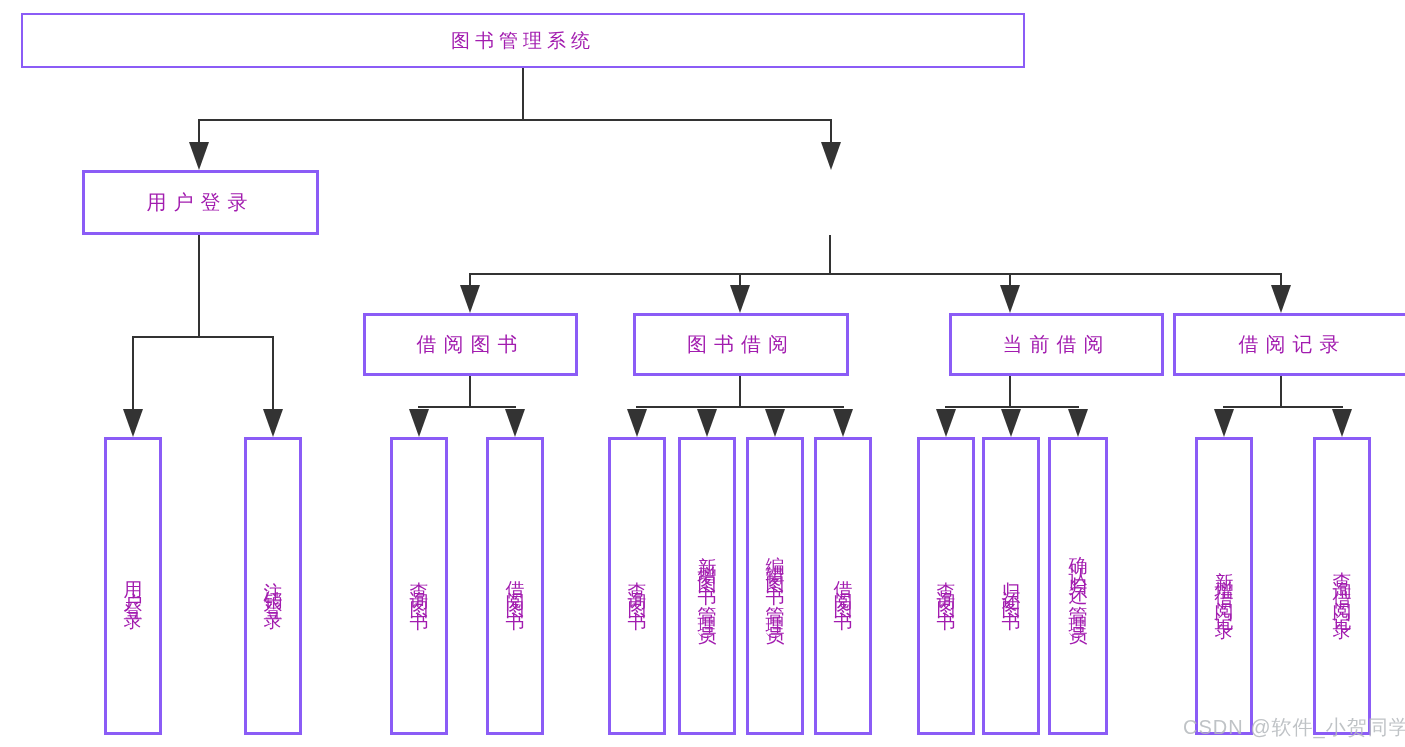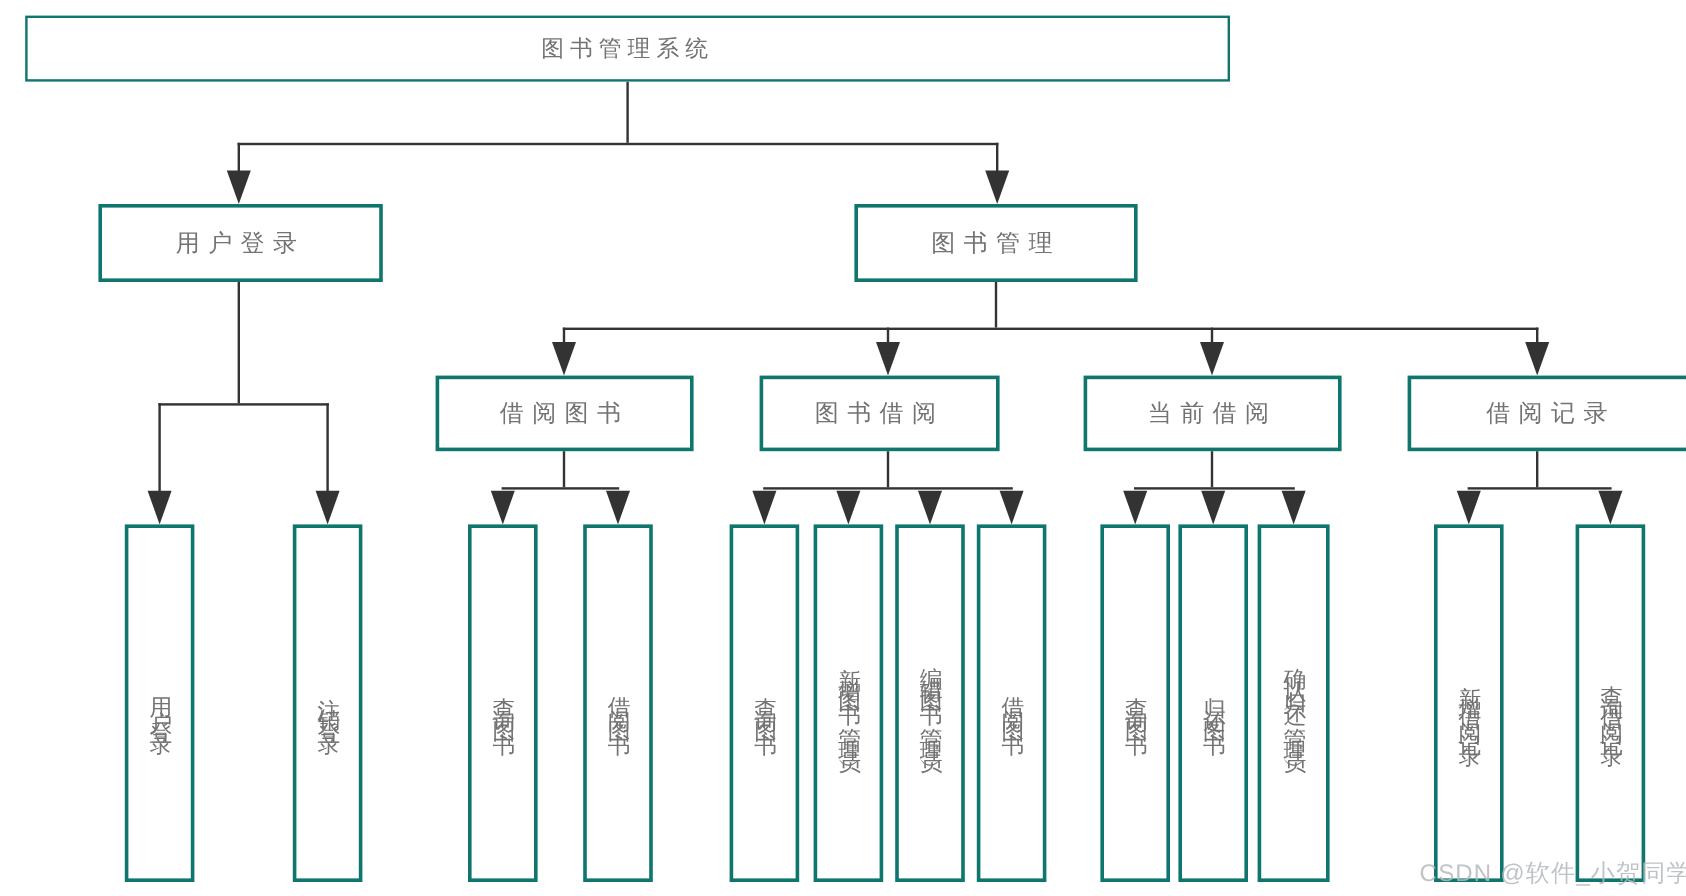--- a/index.html
+++ b/index.html
@@ -7,25 +7,25 @@
     position:relative;
     width:1405px;height:747px;
     background:#ffffff;
     overflow:hidden;
     font-family:"Liberation Sans","DejaVu Sans",sans-serif;
   }
   .box{
     position:absolute;
     box-sizing:border-box;
     background:#ffffff;
-    border:3px solid #0f766e;
+    border:3px solid #8b5cf6;
     display:flex;
     align-items:center;
     justify-content:center;
-    color:#737373;
+    color:#a21caf;
     font-size:20px;
     letter-spacing:7px;
     white-space:nowrap;
     z-index:2;
   }
   .box.root{
     border-width:2px;
     font-size:19px;
     letter-spacing:5px;
   }
@@ -58,25 +58,24 @@
   }
 </style>
 </head>
 <body>
 
 <div id="canvas">
 
   <div class="box root" style="left:21px;top:13px;width:1004px;height:55px;">图书管理系统</div>
 
   <div class="box" style="left:82px;top:170px;width:237px;height:65px;">用户登录</div>
-  <div class="box" style="left:712px;top:170px;width:236px;height:65px;">图书管理</div>
 
   <div class="box" style="left:363px;top:313px;width:215px;height:63px;">借阅图书</div>
-  <div class="box" style="left:633px;top:313px;width:200px;height:63px;">图书借阅</div>
-  <div class="box" style="left:903px;top:313px;width:215px;height:63px;">当前借阅</div>
+  <div class="box" style="left:633px;top:313px;width:216px;height:63px;">图书借阅</div>
+  <div class="box" style="left:949px;top:313px;width:215px;height:63px;">当前借阅</div>
   <div class="box" style="left:1173px;top:313px;width:239px;height:63px;">借阅记录</div>
 
   <div class="box v" style="left:104px;top:437px;width:58px;height:298px;">用户登录</div>
   <div class="box v" style="left:244px;top:437px;width:58px;height:298px;">注销登录</div>
 
   <div class="box v" style="left:390px;top:437px;width:58px;height:298px;">查询图书</div>
   <div class="box v" style="left:486px;top:437px;width:58px;height:298px;">借阅图书</div>
 
   <div class="box v" style="left:608px;top:437px;width:58px;height:298px;">查询图书</div>
   <div class="box v" style="left:678px;top:437px;width:58px;height:298px;">新增图书（管理员）</div>

